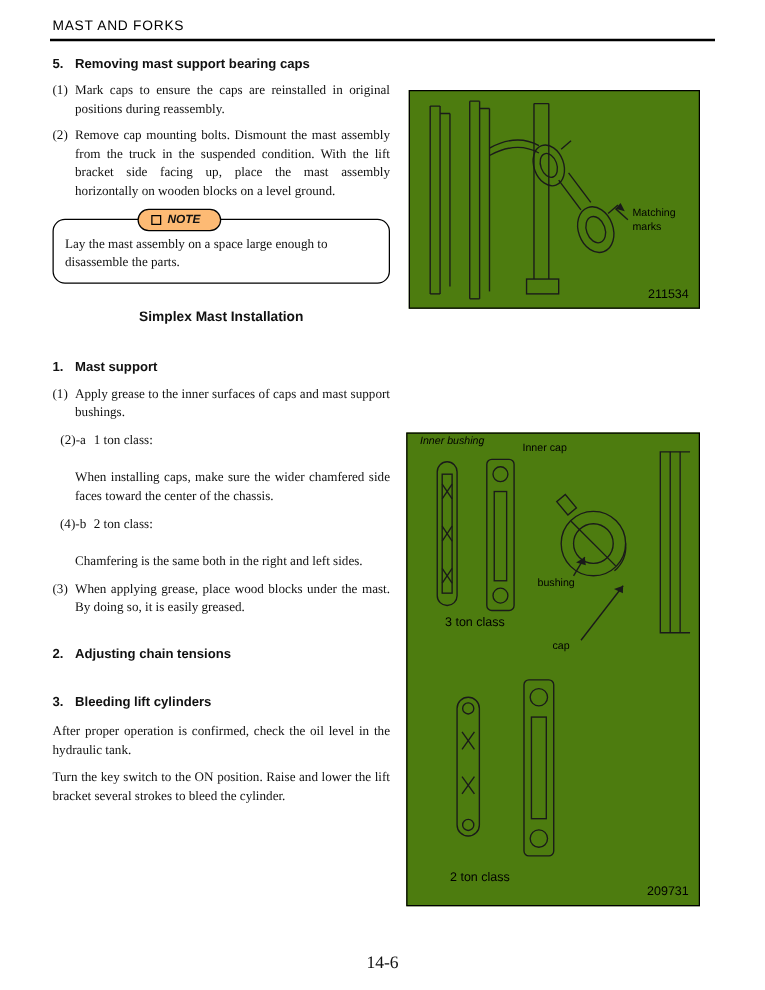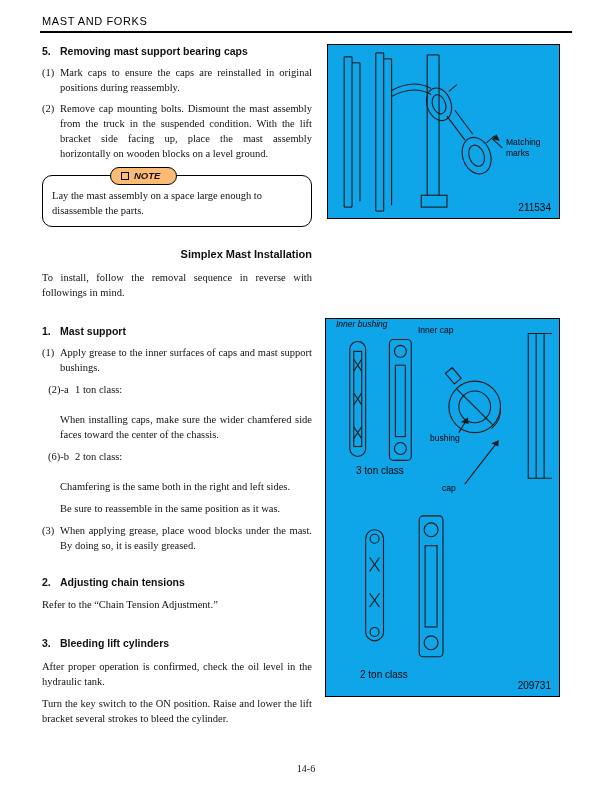--- a/index.html
+++ b/index.html
@@ -27,21 +27,21 @@
     font-size: 10.5px; line-height: 1.43; text-align: justify;
   }
   .h-sans {
     font-family: "Liberation Sans", sans-serif;
     font-weight: bold; font-size: 10.5px; text-align: left;
     display: flex;
   }
   .h-sans .h-num { width: 18px; flex: 0 0 18px; }
   .h-simplex {
     font-family: "Liberation Sans", sans-serif;
-    font-weight: bold; font-size: 11px; text-align: right;
+    font-weight: bold; font-size: 11px; text-align: center;
     margin-top: 20px;
   }
   .num-item { display: flex; margin-top: 6px; }
   .num-item .marker { width: 18px; flex: 0 0 18px; }
   .num-item .itext { flex: 1; }
   .sub-head { display: flex; margin-top: 7px; text-align: center; }
   .sub-head .marker { width: 33px; flex: 0 0 33px; }
   .sub-text { margin-top: 15px; margin-left: 18px; }
   .plain { margin-top: 7px; }
   
@@ -55,41 +55,41 @@
     background: #fdba74; border: 1.2px solid #000; border-radius: 9px;
     padding: 1px 16px 1px 10px;
     font-family: "Liberation Sans", sans-serif; font-size: 9.5px; font-weight: bold;
     display: flex; align-items: center; gap: 5px; font-style: italic;
   }
   .note-icon {
     width: 6px; height: 6px; border: 1.1px solid #000; display: inline-block;
   }
   
   .figure {
-    position: absolute; border: 1px solid #000; background: #0ea5e9;
+    position: absolute; border: 1px solid #000; background: #4d7c0f; margin-top: 28px;
   }
   .fig1 { left: 327px; top: 44px; width: 231px; height: 173px; }
   .fig2 { left: 325px; top: 318px; width: 233px; height: 377px; }
   .fig-label {
     position: absolute;
     font-family: "Liberation Sans", sans-serif; font-size: 8.5px; color: #000;
     white-space: pre-line; line-height: 1.25;
   }
   .fig-class-label {
     position: absolute;
     font-family: "Liberation Sans", sans-serif; font-size: 10px; color: #000;
   }
   .fig-number {
     position: absolute; right: 8px; bottom: 5px;
     font-family: "Liberation Sans", sans-serif; font-size: 10px; color: #000;
   }
   
   .page-num {
     position: absolute; left: 0; right: 0; top: 763px;
-    text-align: center; font-size: 10px;
+    text-align: center; font-size: 14px;
   }
   svg { display: block; }
 </style>
 </head>
 <body>
 
 <div class="page">
 
   <div class="hdr-title">MAST AND FORKS</div>
   <div class="hdr-rule"></div>
@@ -113,55 +113,52 @@
 
     <div class="note-box">
       <div class="note-pill">
         <span class="note-icon"></span>
         <span>NOTE</span>
       </div>
       <div>Lay the mast assembly on a space large enough to disassemble the parts.</div>
     </div>
 
     <div class="h-simplex">Simplex Mast Installation</div>
-    <div class="plain">To install, follow the removal sequence in reverse with followings in mind.</div>
 
     <div class="h-sans" style="margin-top:24px;">
       <span class="h-num">1.</span>
       <span>Mast support</span>
     </div>
 
     <div class="num-item">
       <span class="marker">(1)</span>
       <span class="itext">Apply grease to the inner surfaces of caps and mast support bushings.</span>
     </div>
 
     <div class="sub-head">
       <span class="marker">(2)-a</span>
       <span>1 ton class:</span>
     </div>
     <div class="sub-text">When installing caps, make sure the wider chamfered side faces toward the center of the chassis.</div>
 
     <div class="sub-head">
-      <span class="marker">(6)-b</span>
+      <span class="marker">(4)-b</span>
       <span>2 ton class:</span>
     </div>
     <div class="sub-text">Chamfering is the same both in the right and left sides.</div>
-    <div class="sub-text" style="margin-top:7px;">Be sure to reassemble in the same position as it was.</div>
 
     <div class="num-item" style="margin-top:7px;">
       <span class="marker">(3)</span>
       <span class="itext">When applying grease, place wood blocks under the mast.  By doing so, it is easily greased.</span>
     </div>
 
     <div class="h-sans" style="margin-top:22px;">
       <span class="h-num">2.</span>
       <span>Adjusting chain tensions</span>
     </div>
-    <div class="plain" style="text-align:left;">Refer to the “Chain Tension Adjustment.”</div>
 
     <div class="h-sans" style="margin-top:24px;">
       <span class="h-num">3.</span>
       <span>Bleeding lift cylinders</span>
     </div>
     <div class="plain" style="margin-top:8px;">After proper operation is confirmed, check the oil level in the hydraulic tank.</div>
     <div class="plain">Turn the key switch to the ON position.  Raise and lower the lift bracket several strokes to bleed the cylinder.</div>
 
   </div>
 

